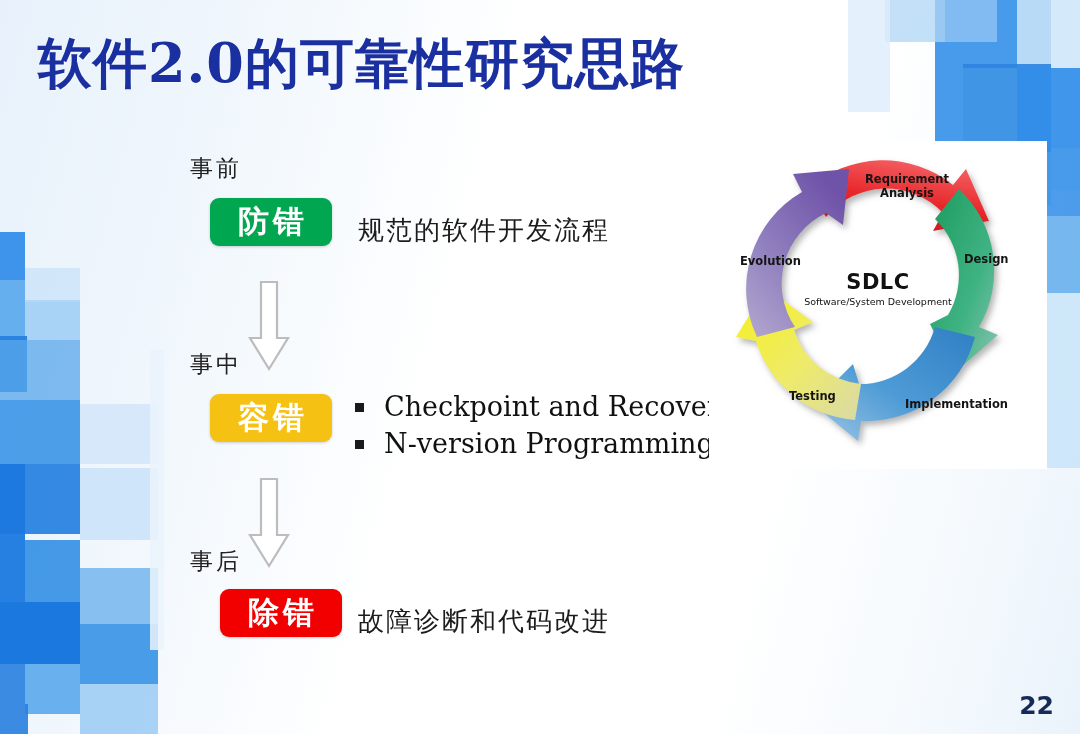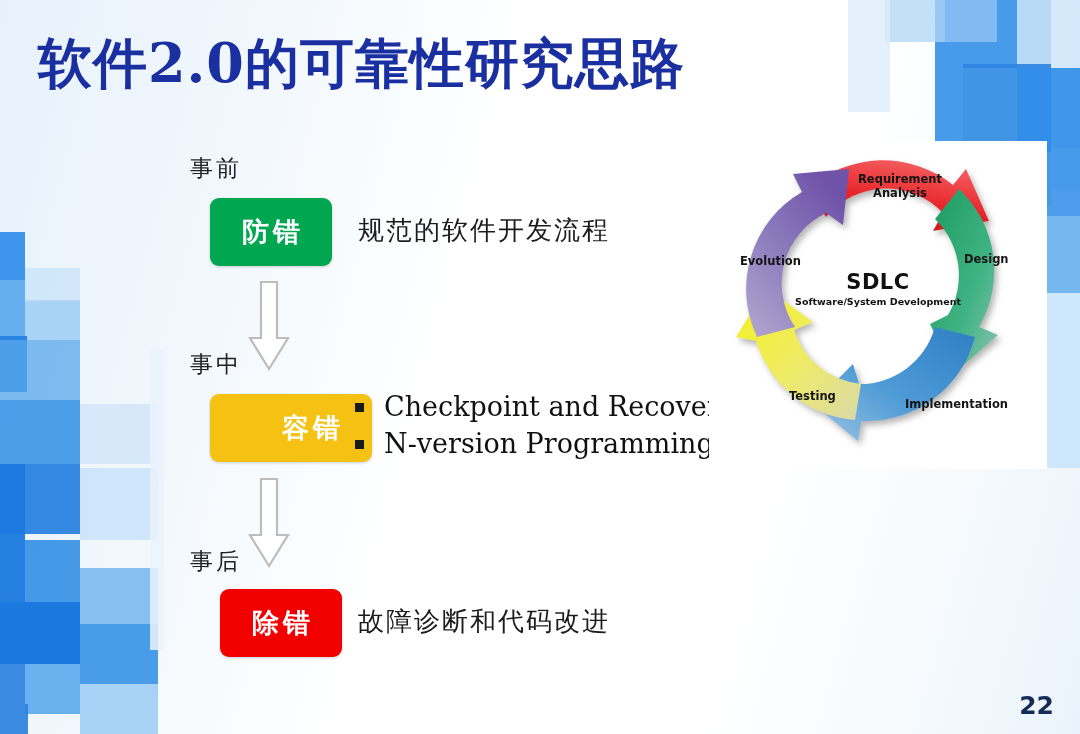--- a/index.html
+++ b/index.html
@@ -40,25 +40,25 @@
     position: absolute;
     font-family: "DejaVu Serif", "Liberation Serif", serif;
     font-size: 23px;
     color: #222222;
     letter-spacing: 3px;
     white-space: nowrap;
   }
   .chip {
     position: absolute;
     width: 122px;
-    height: 68px;
+    height: 48px;
     border-radius: 9px;
     color: #ffffff;
     font-family: "DejaVu Serif", "Liberation Serif", serif;
-    font-size: 27px;
+    font-size: 31px;
     font-weight: bold;
     letter-spacing: 4px;
     display: flex;
     align-items: center;
     justify-content: center;
     box-shadow: 0 1px 3px rgba(0,0,0,0.18);
     text-indent: 4px;
   }
   .desc {
     position: absolute;
@@ -108,21 +108,21 @@
     color: #111111;
     letter-spacing: 0.5px;
   }
   #sdlc-center-sub {
     position: absolute;
     left: 0; right: 0;
     top: 155px;
     text-align: center;
     font-family: "DejaVu Sans", sans-serif;
     font-size: 9.5px;
-    font-weight: bold;
+    font-weight: normal;
     color: #111111;
     line-height: 1.3;
   }
   .seg-label {
     position: absolute;
     font-family: "DejaVu Sans", sans-serif;
     font-size: 11.5px;
     font-weight: bold;
     color: #141414;
     white-space: nowrap;
@@ -182,21 +182,21 @@
 
   <div class="stage-label" style="left:190px; top:153px;">事前</div>
   <div class="chip" style="left:210px; top:198px; background:#00a650;">防错</div>
   <div class="desc" style="left:358px; top:213px;">规范的软件开发流程</div>
 
   <svg class="down-arrow" style="left:248px; top:280px;" width="42" height="92" viewBox="0 0 42 92">
     <polygon points="13,2 29,2 29,58 40,58 21,89 2,58 13,58" fill="#ffffff" stroke="#bcbcbc" stroke-width="2.2"></polygon>
   </svg>
 
   <div class="stage-label" style="left:190px; top:349px;">事中</div>
-  <div class="chip" style="left:210px; top:394px; background:#f5c112;padding-left:40px;">容错</div>
+  <div class="chip" style="left:210px; top:394px; background:#f5c112;">容错</div>
   <div class="bullets" style="left:355px; top:388px;">
     <div class="bl">
       <span class="sq"></span><span>Checkpoint and Recovery</span>
     </div>
     <div class="bl">
       <span class="sq"></span><span>N-version Programming</span>
     </div>
   </div>
 
   <svg class="down-arrow" style="left:248px; top:477px;" width="42" height="92" viewBox="0 0 42 92">
@@ -267,21 +267,21 @@
              L 84 33 L 140 28 L 134 84 L 117 72
              A 78 78 0 0 0 86 186 Z" fill="url(#gPurple)"></path>
       </g>
     </svg>
 
     <div id="sdlc-center-title">SDLC</div>
     <div id="sdlc-center-sub">
       <div>Software/System Development</div>
     </div>
 
-    <div class="seg-label" style="left:136px; top:31px; text-align:center; width:110px;">
+    <div class="seg-label" style="left:143px; top:31px; text-align:center; width:110px;">
       <div>Requirement</div>
       <div>Analysis</div>
     </div>
     <div class="seg-label" style="left:255px; top:111px;">Design</div>
     <div class="seg-label" style="left:196px; top:256px;">Implementation</div>
     <div class="seg-label" style="left:80px; top:248px;">Testing</div>
     <div class="seg-label" style="left:31px; top:113px;">Evolution</div>
   </div>
 
   <div id="page-num">22</div>

